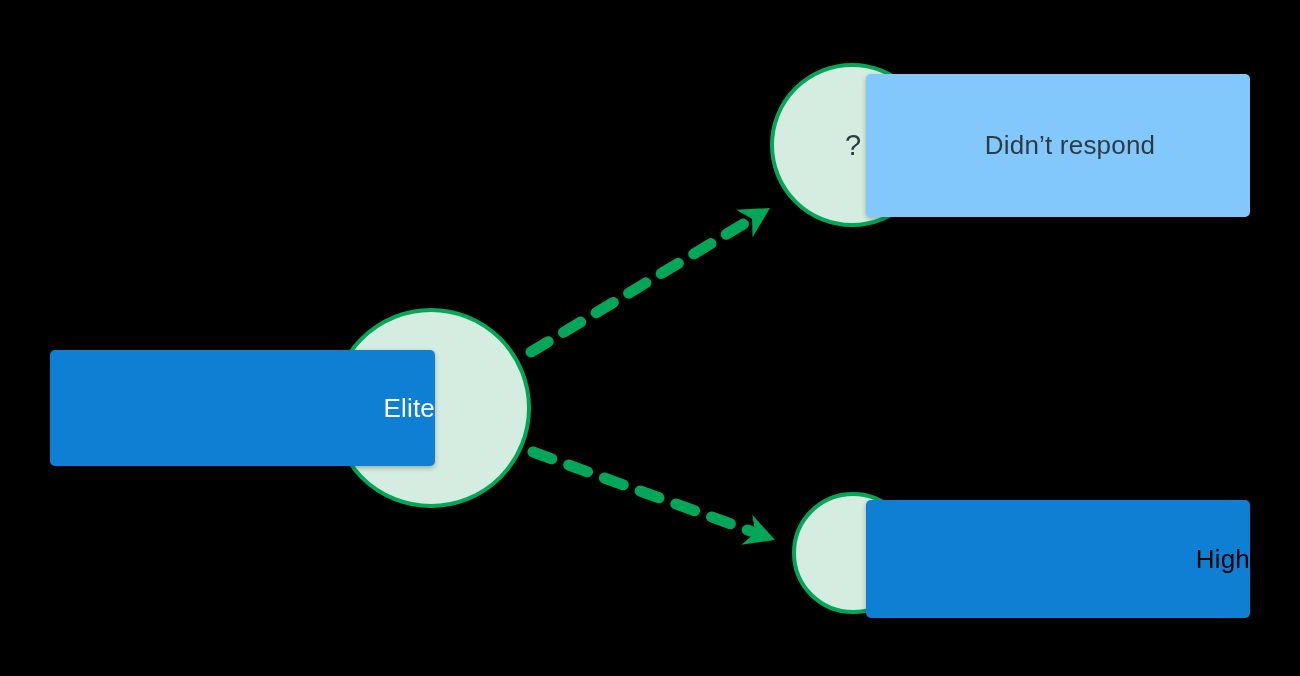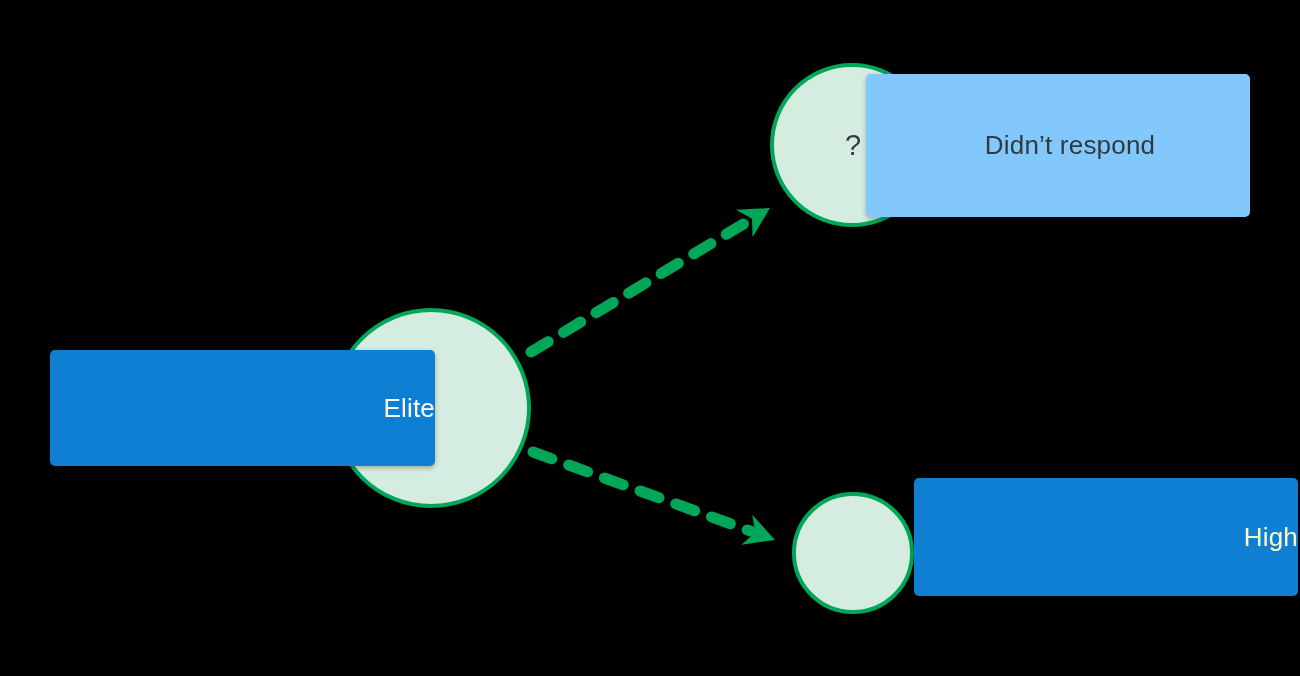--- a/index.html
+++ b/index.html
@@ -78,17 +78,17 @@
 
   <div class="node-circle" style="left: 770px; top: 63px; width: 164px; height: 164px; background: rgb(212, 237, 224); border: 4px solid rgb(0, 167, 88);"></div>
   <div class="circle-glyph" style="left: 833px; top: 125px; width: 40px; height: 40px; color: rgb(47, 59, 66);">
     <span>?</span>
   </div>
   <div class="node-label label-dark-text" style="left: 866px; top: 74px; width: 384px; height: 143px; font-size: 26px; background: rgb(130, 200, 253); color: rgb(47, 59, 66); padding-left: 24px;">
     <span>Didn’t respond</span>
   </div>
 
   <div class="node-circle" style="left: 792px; top: 492px; width: 122px; height: 122px; background: rgb(212, 237, 224); border: 4px solid rgb(0, 167, 88);"></div>
-  <div class="node-label label-light-text" style="left: 866px; top: 478px; width: 384px; height: 118px; font-size: 26px; background: rgb(15, 127, 212); color: #fef9c3; margin-left: 48px;">
+  <div class="node-label label-light-text" style="left: 866px; top: 500px; width: 384px; height: 118px; font-size: 26px; background: rgb(15, 127, 212); color: #000000;">
     <span>High</span>
   </div>
 
 </div>
 
 </body></html>

